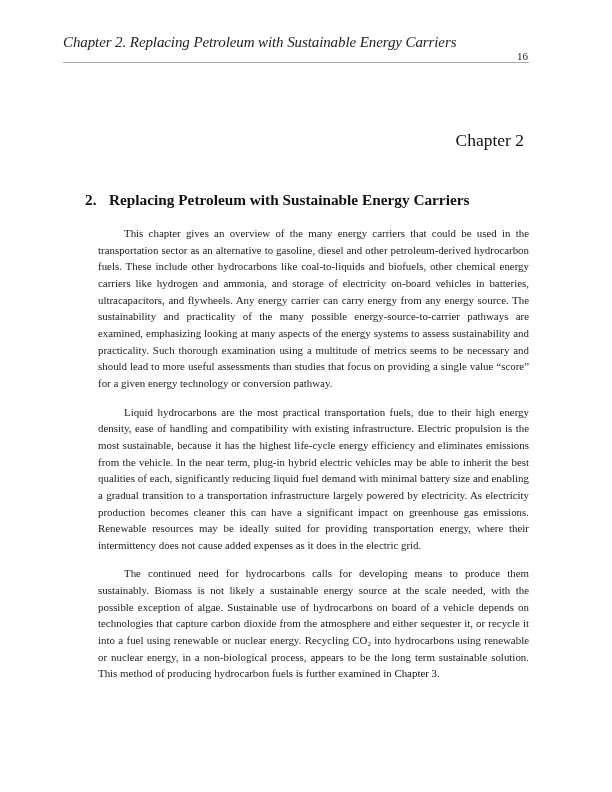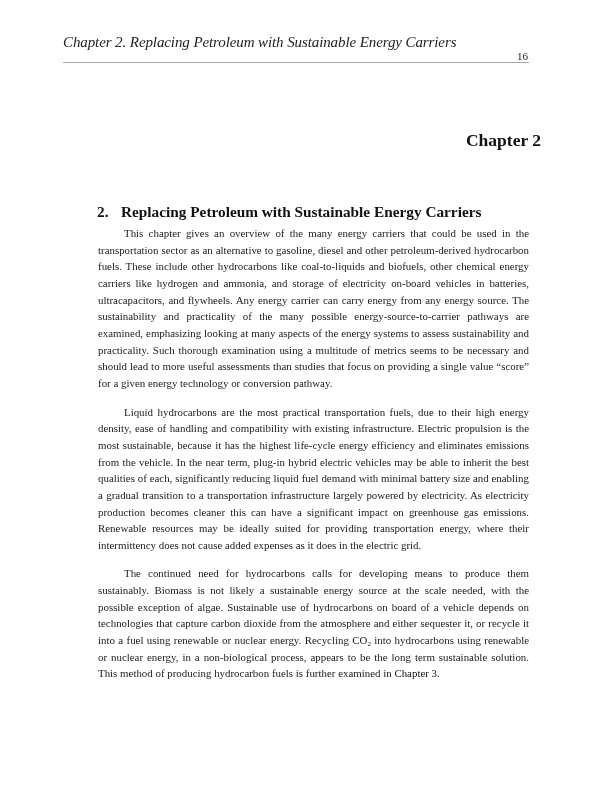--- a/index.html
+++ b/index.html
@@ -42,24 +42,24 @@
     .header-rule {
       position: absolute;
       left: 63px;
       top: 62px;
       width: 466px;
       height: 1.4px;
       background: #a8a8a8;
     }
     .chapter-label {
       position: absolute;
-      right: 71px;
+      right: 88px;
       top: 130px;
       font-size: 17.5px;
-      font-weight: bold;
+      font-weight: normal;
       color: #111;
     }
     .section-heading {
       position: absolute;
       left: 81px;
       top: 187px;
       font-size: 15.3px;
       font-weight: bold;
       color: #111;
       white-space: nowrap;
@@ -96,21 +96,21 @@
 <body>
 
 <div class="page-header">
   <span class="running-title">Chapter 2. Replacing Petroleum with Sustainable Energy Carriers</span>
   <span class="page-number">16</span>
 </div>
 <div class="header-rule"></div>
 
 <div class="chapter-label">Chapter 2</div>
 
-<h2 class="section-heading" style="margin:16px;">
+<h2 class="section-heading" style="margin:4px;">
   <span class="num">2.</span><span>Replacing Petroleum with Sustainable Energy Carriers</span>
 </h2>
 
 <div class="body-text">
   <p class="para">This chapter gives an overview of the many energy carriers that could be used in the transportation sector as an alternative to gasoline, diesel and other petroleum-derived hydrocarbon fuels. These include other hydrocarbons like coal-to-liquids and biofuels, other chemical energy carriers like hydrogen and ammonia, and storage of electricity on-board vehicles in batteries, ultracapacitors, and flywheels. Any energy carrier can carry energy from any energy source. The sustainability and practicality of the many possible energy-source-to-carrier pathways are examined, emphasizing looking at many aspects of the energy systems to assess sustainability and practicality. Such thorough examination using a multitude of metrics seems to be necessary and should lead to more useful assessments than studies that focus on providing a single value “score” for a given energy technology or conversion pathway.</p>
   <p class="para">Liquid hydrocarbons are the most practical transportation fuels, due to their high energy density, ease of handling and compatibility with existing infrastructure. Electric propulsion is the most sustainable, because it has the highest life-cycle energy efficiency and eliminates emissions from the vehicle. In the near term, plug-in hybrid electric vehicles may be able to inherit the best qualities of each, significantly reducing liquid fuel demand with minimal battery size and enabling a gradual transition to a transportation infrastructure largely powered by electricity. As electricity production becomes cleaner this can have a significant impact on greenhouse gas emissions. Renewable resources may be ideally suited for providing transportation energy, where their intermittency does not cause added expenses as it does in the electric grid.</p>
   <p class="para"><span>The continued need for hydrocarbons calls for developing means to produce them sustainably. Biomass is not likely a sustainable energy source at the scale needed, with the possible exception of algae. Sustainable use of hydrocarbons on board of a vehicle depends on technologies that capture carbon dioxide from the atmosphere and either sequester it, or recycle it into a fuel using renewable or nuclear energy. Recycling CO</span><sub>2</sub><span> into hydrocarbons using renewable or nuclear energy, in a non-biological process, appears to be the long term sustainable solution. This method of producing hydrocarbon fuels is further examined in </span><b>Chapter 3</b><span>.</span></p>
 </div>
 
 </body></html>

